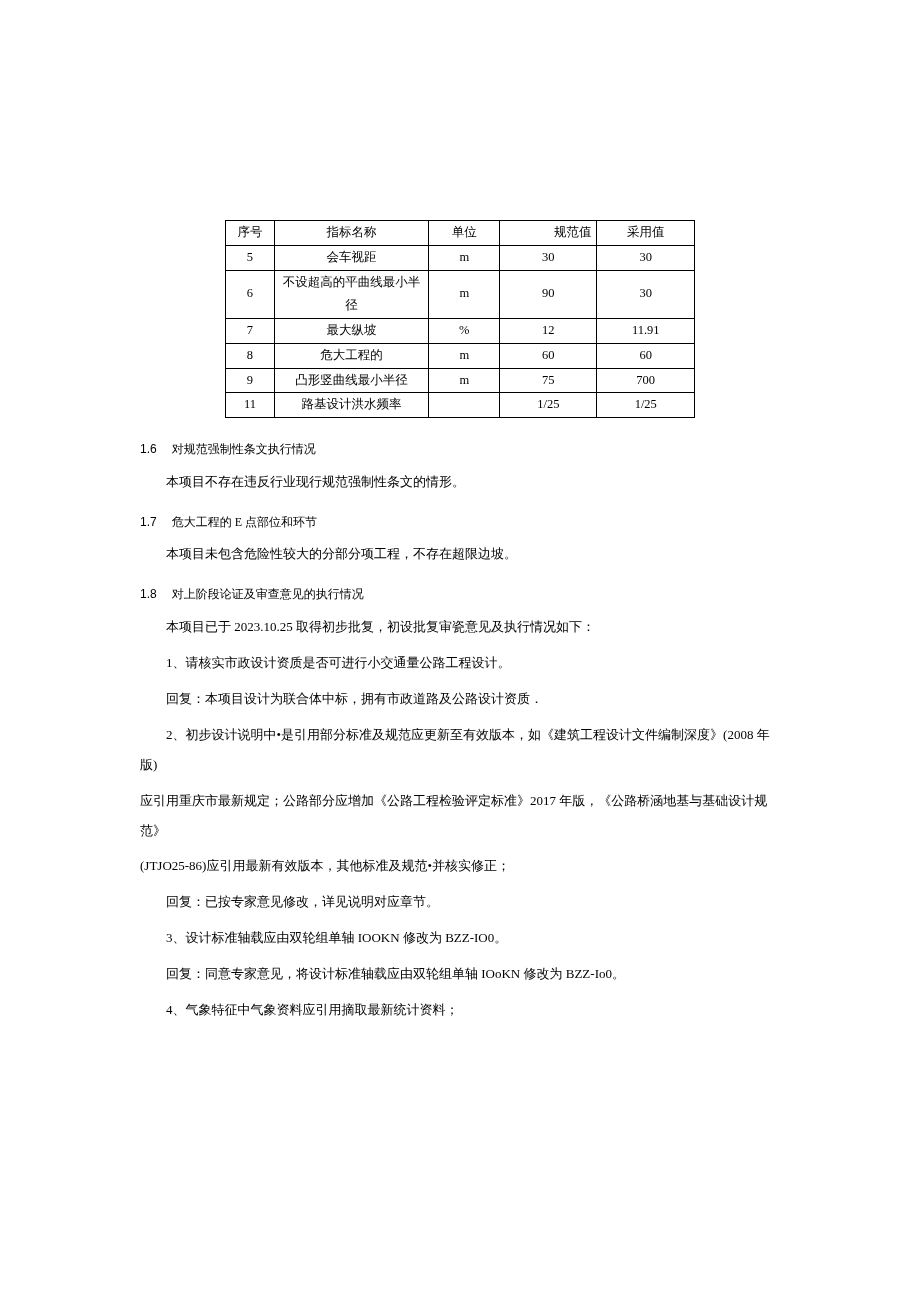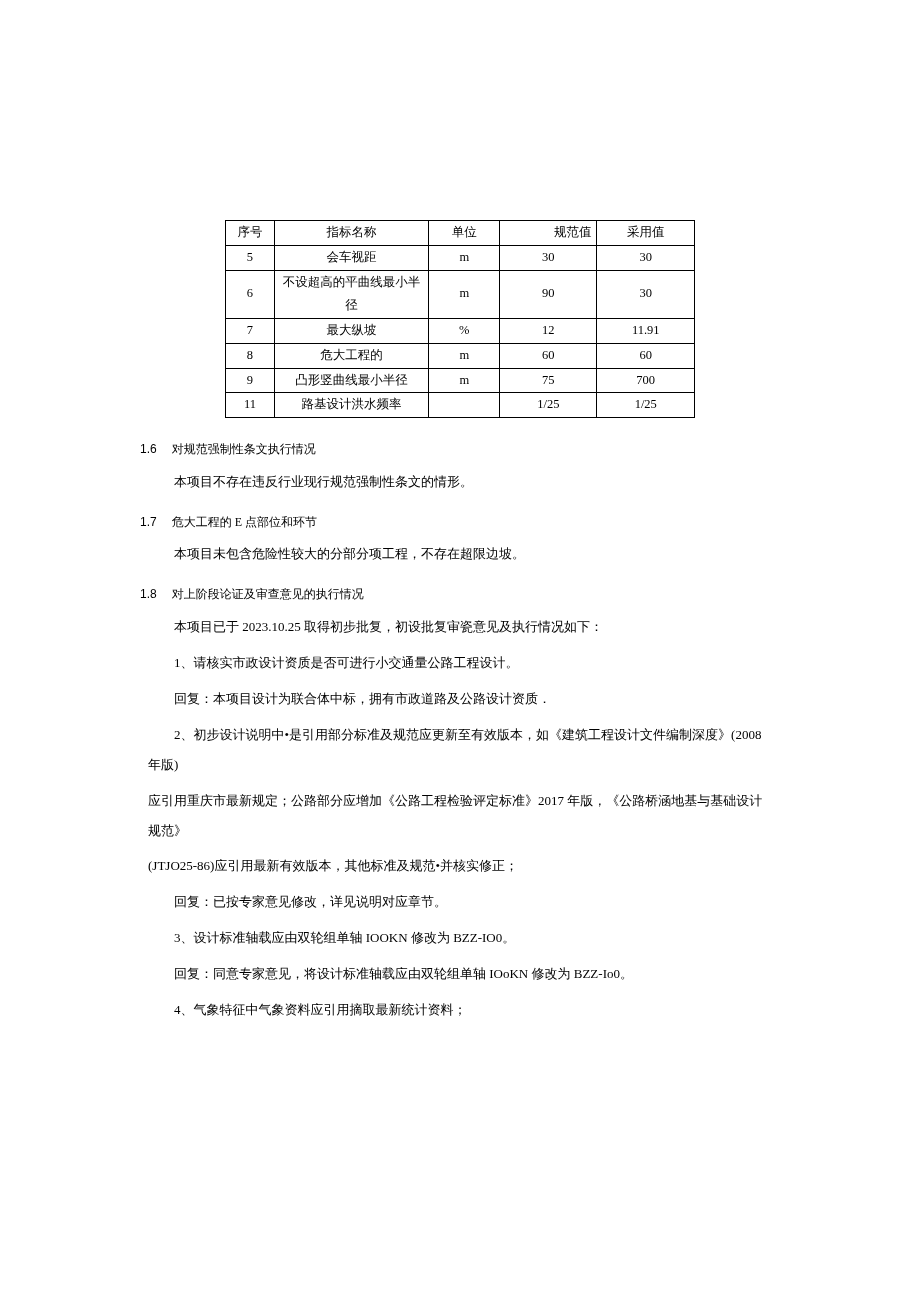--- a/index.html
+++ b/index.html
@@ -42,21 +42,21 @@
       margin: 14px 0 6px 0;
       font-weight: normal;
     }
     .section-num {
       font-family: Arial, sans-serif;
       font-weight: normal;
       margin-right: 12px;
     }
     .body-para {
       font-size: 13px;
-      margin: 6px 8px;
+      margin: 6px 0;
       text-indent: 2em;
       line-height: 2.3;
     }
     .body-para.continuation {
       text-indent: 0;
     }
   </style>
 </head>
 <body>
 

